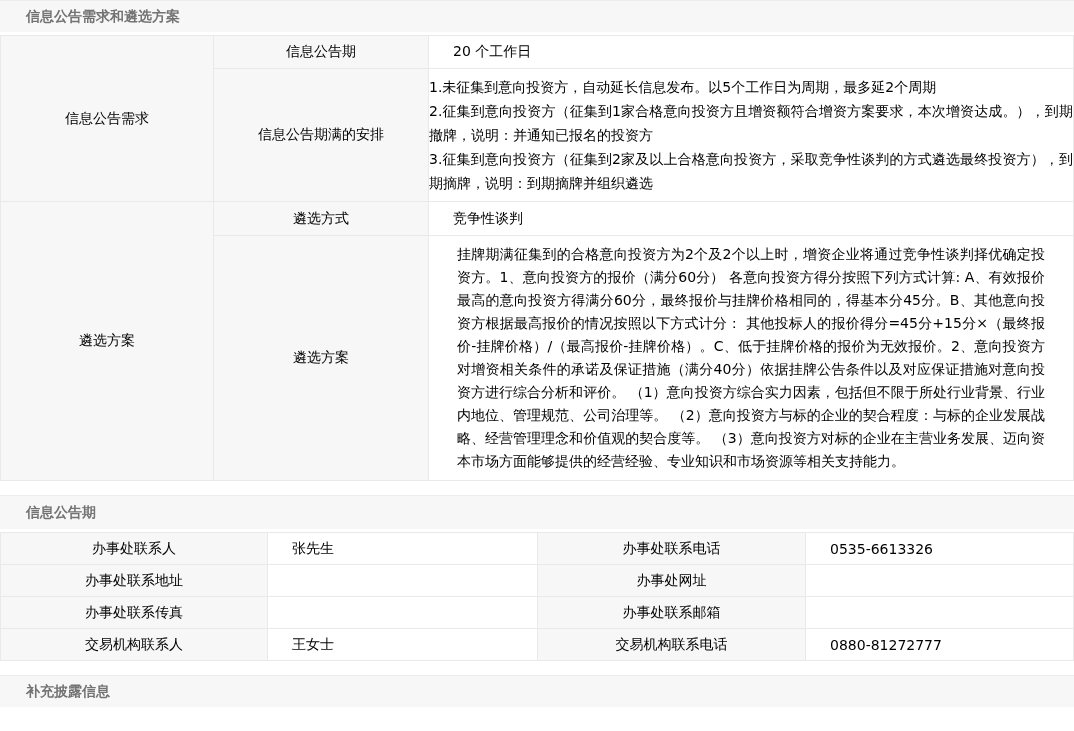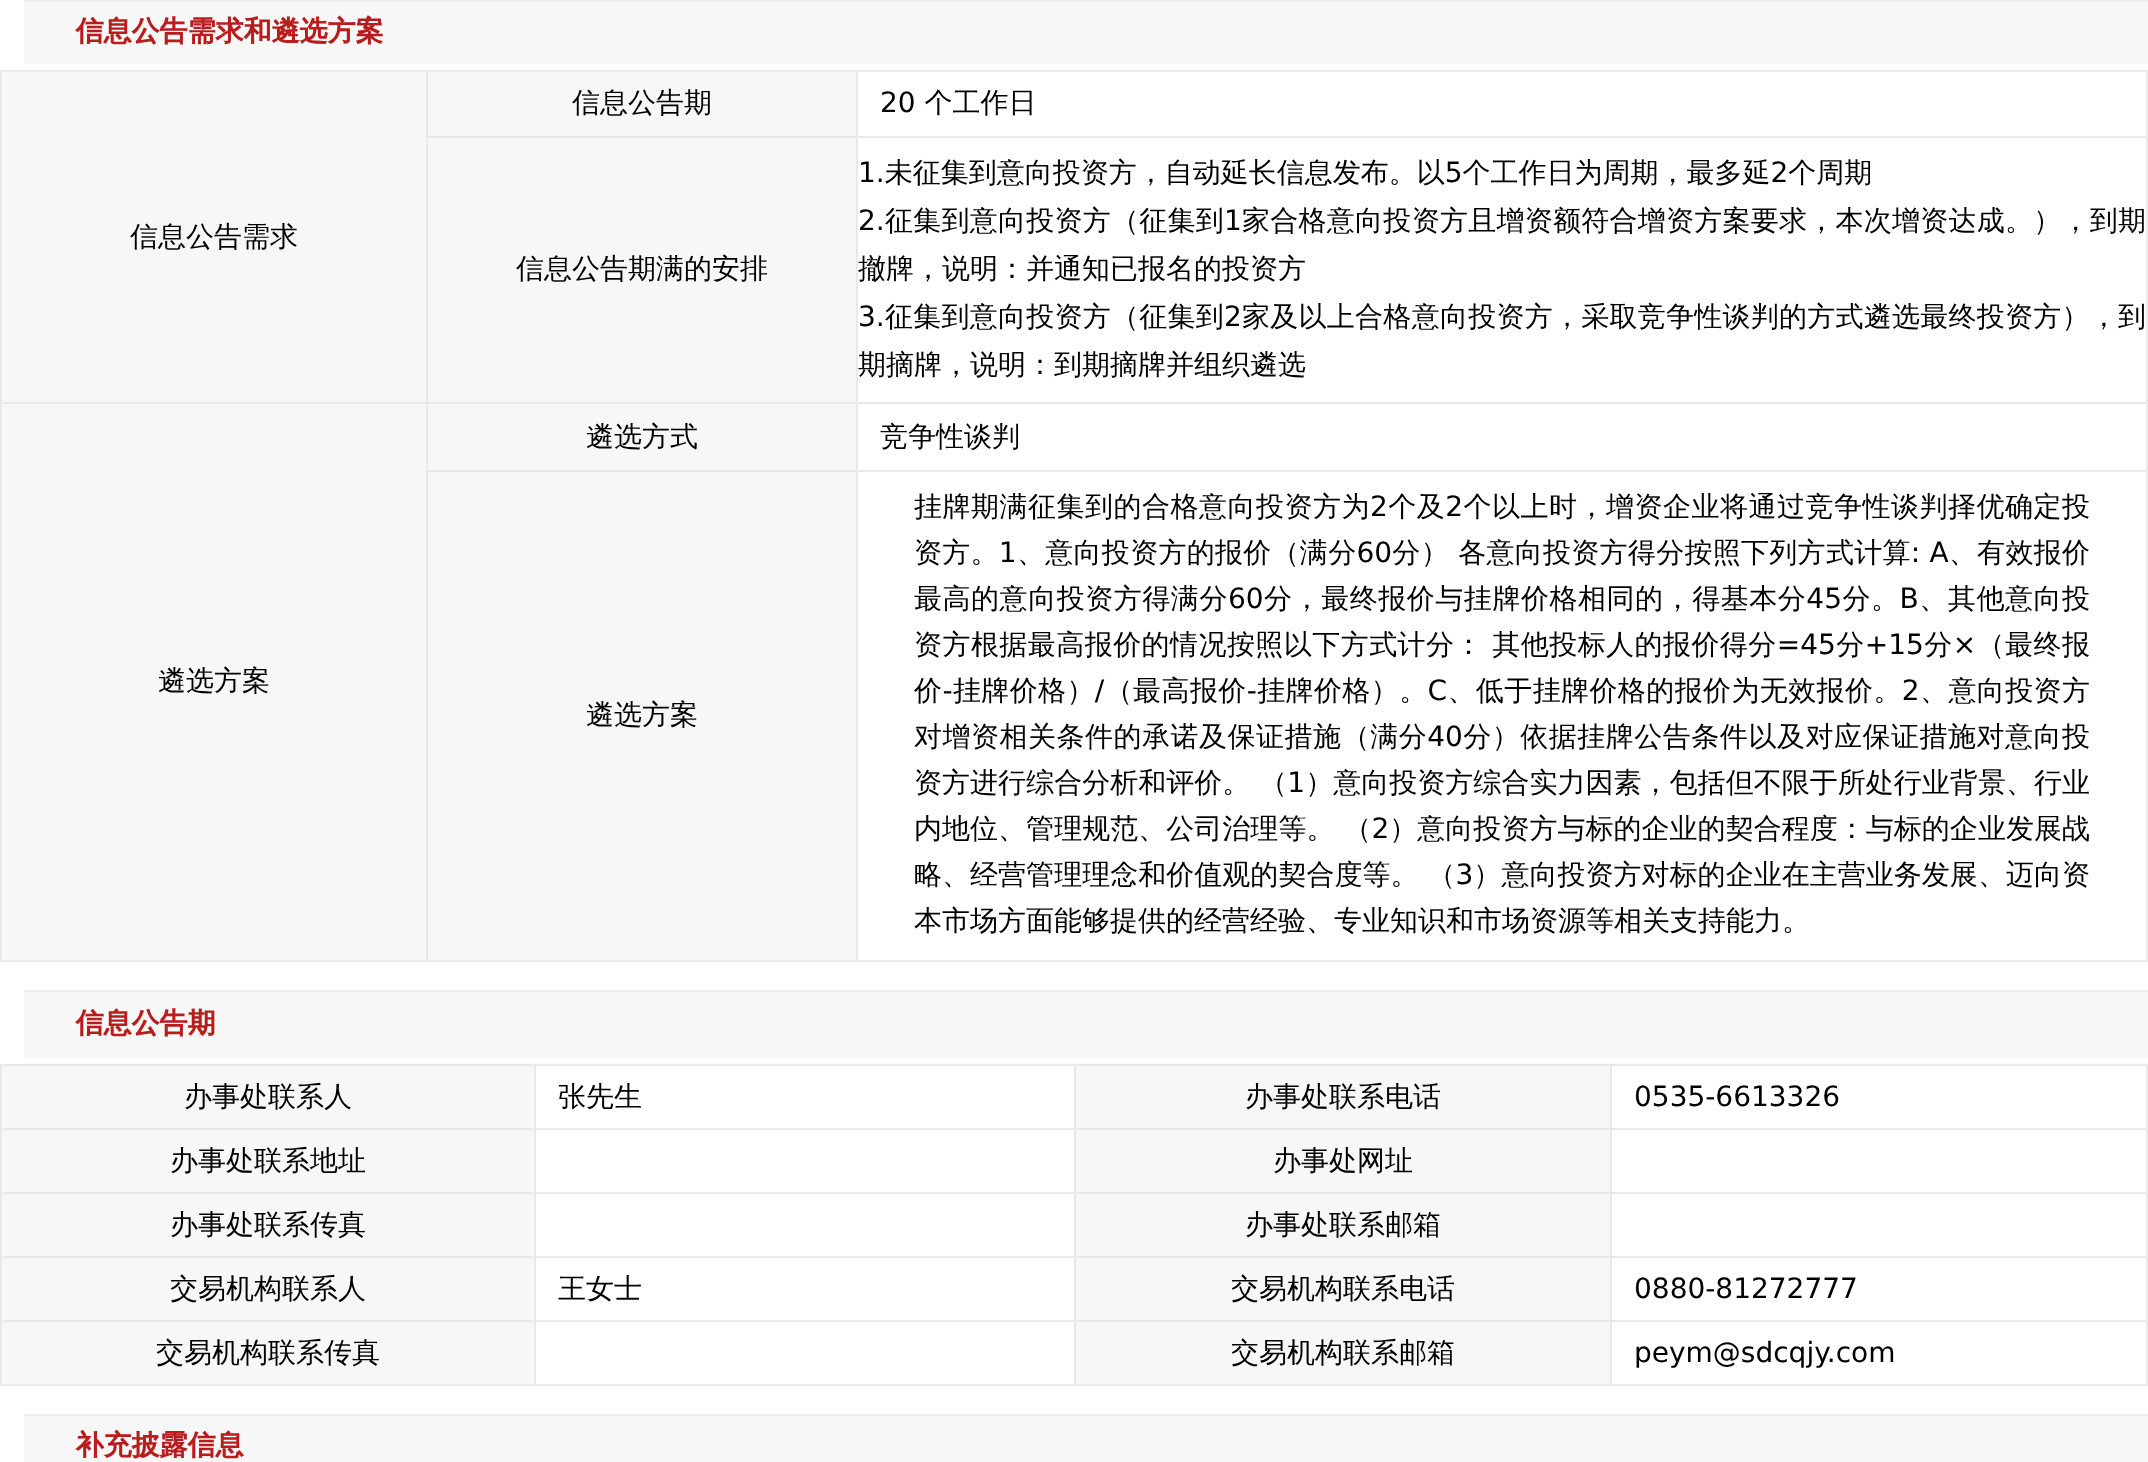--- a/index.html
+++ b/index.html
@@ -8,26 +8,25 @@
     width: 1074px;
     background: #ffffff;
     color: #333333;
     font-family: "DejaVu Sans", "Liberation Sans", sans-serif;
     font-size: 14px;
   }
   .section-header {
     background: #f7f7f7;
     border-top: 1px solid #ededed;
     font-weight: bold;
-    color: #b91c1c;
+    color: #737373;
     height: 32px;
     line-height: 31px;
     padding-left: 26px;
     font-size: 14px;
-    margin-left: 12px;
   }
   .section-header.tall { height: 34px; line-height: 33px; }
   .gap-sm { height: 3px; }
   .gap { height: 14px; }
   table {
     border-collapse: collapse;
     width: 1074px;
     table-layout: fixed;
   }
   td {
@@ -37,21 +36,21 @@
     vertical-align: middle;
   }
   .lbl {
     background: #f7f7f7;
     text-align: center;
     padding: 4px 8px;
   }
   .val {
     background: #ffffff;
     text-align: left;
-    padding: 5px 11px;
+    padding: 5px 24px;
   }
   .multiline {
     white-space: pre-line;
     line-height: 24px;
     text-align: justify;
     padding: 6px 0;
   }
   .longtext {
     line-height: 23px;
     text-align: justify;
@@ -125,24 +124,18 @@
       <td class="val"></td>
       <td class="lbl">办事处联系邮箱</td>
       <td class="val"></td>
     </tr>
     <tr>
       <td class="lbl">交易机构联系人</td>
       <td class="val">王女士</td>
       <td class="lbl">交易机构联系电话</td>
       <td class="val">0880-81272777</td>
     </tr>
-    <tr>
-      <td class="lbl">交易机构联系传真</td>
-      <td class="val"></td>
-      <td class="lbl">交易机构联系邮箱</td>
-      <td class="val">peym@sdcqjy.com</td>
-    </tr>
   </tbody>
 </table>
 
 <div class="gap"></div>
 
 <div class="section-header">补充披露信息</div>
 
 </body></html>

